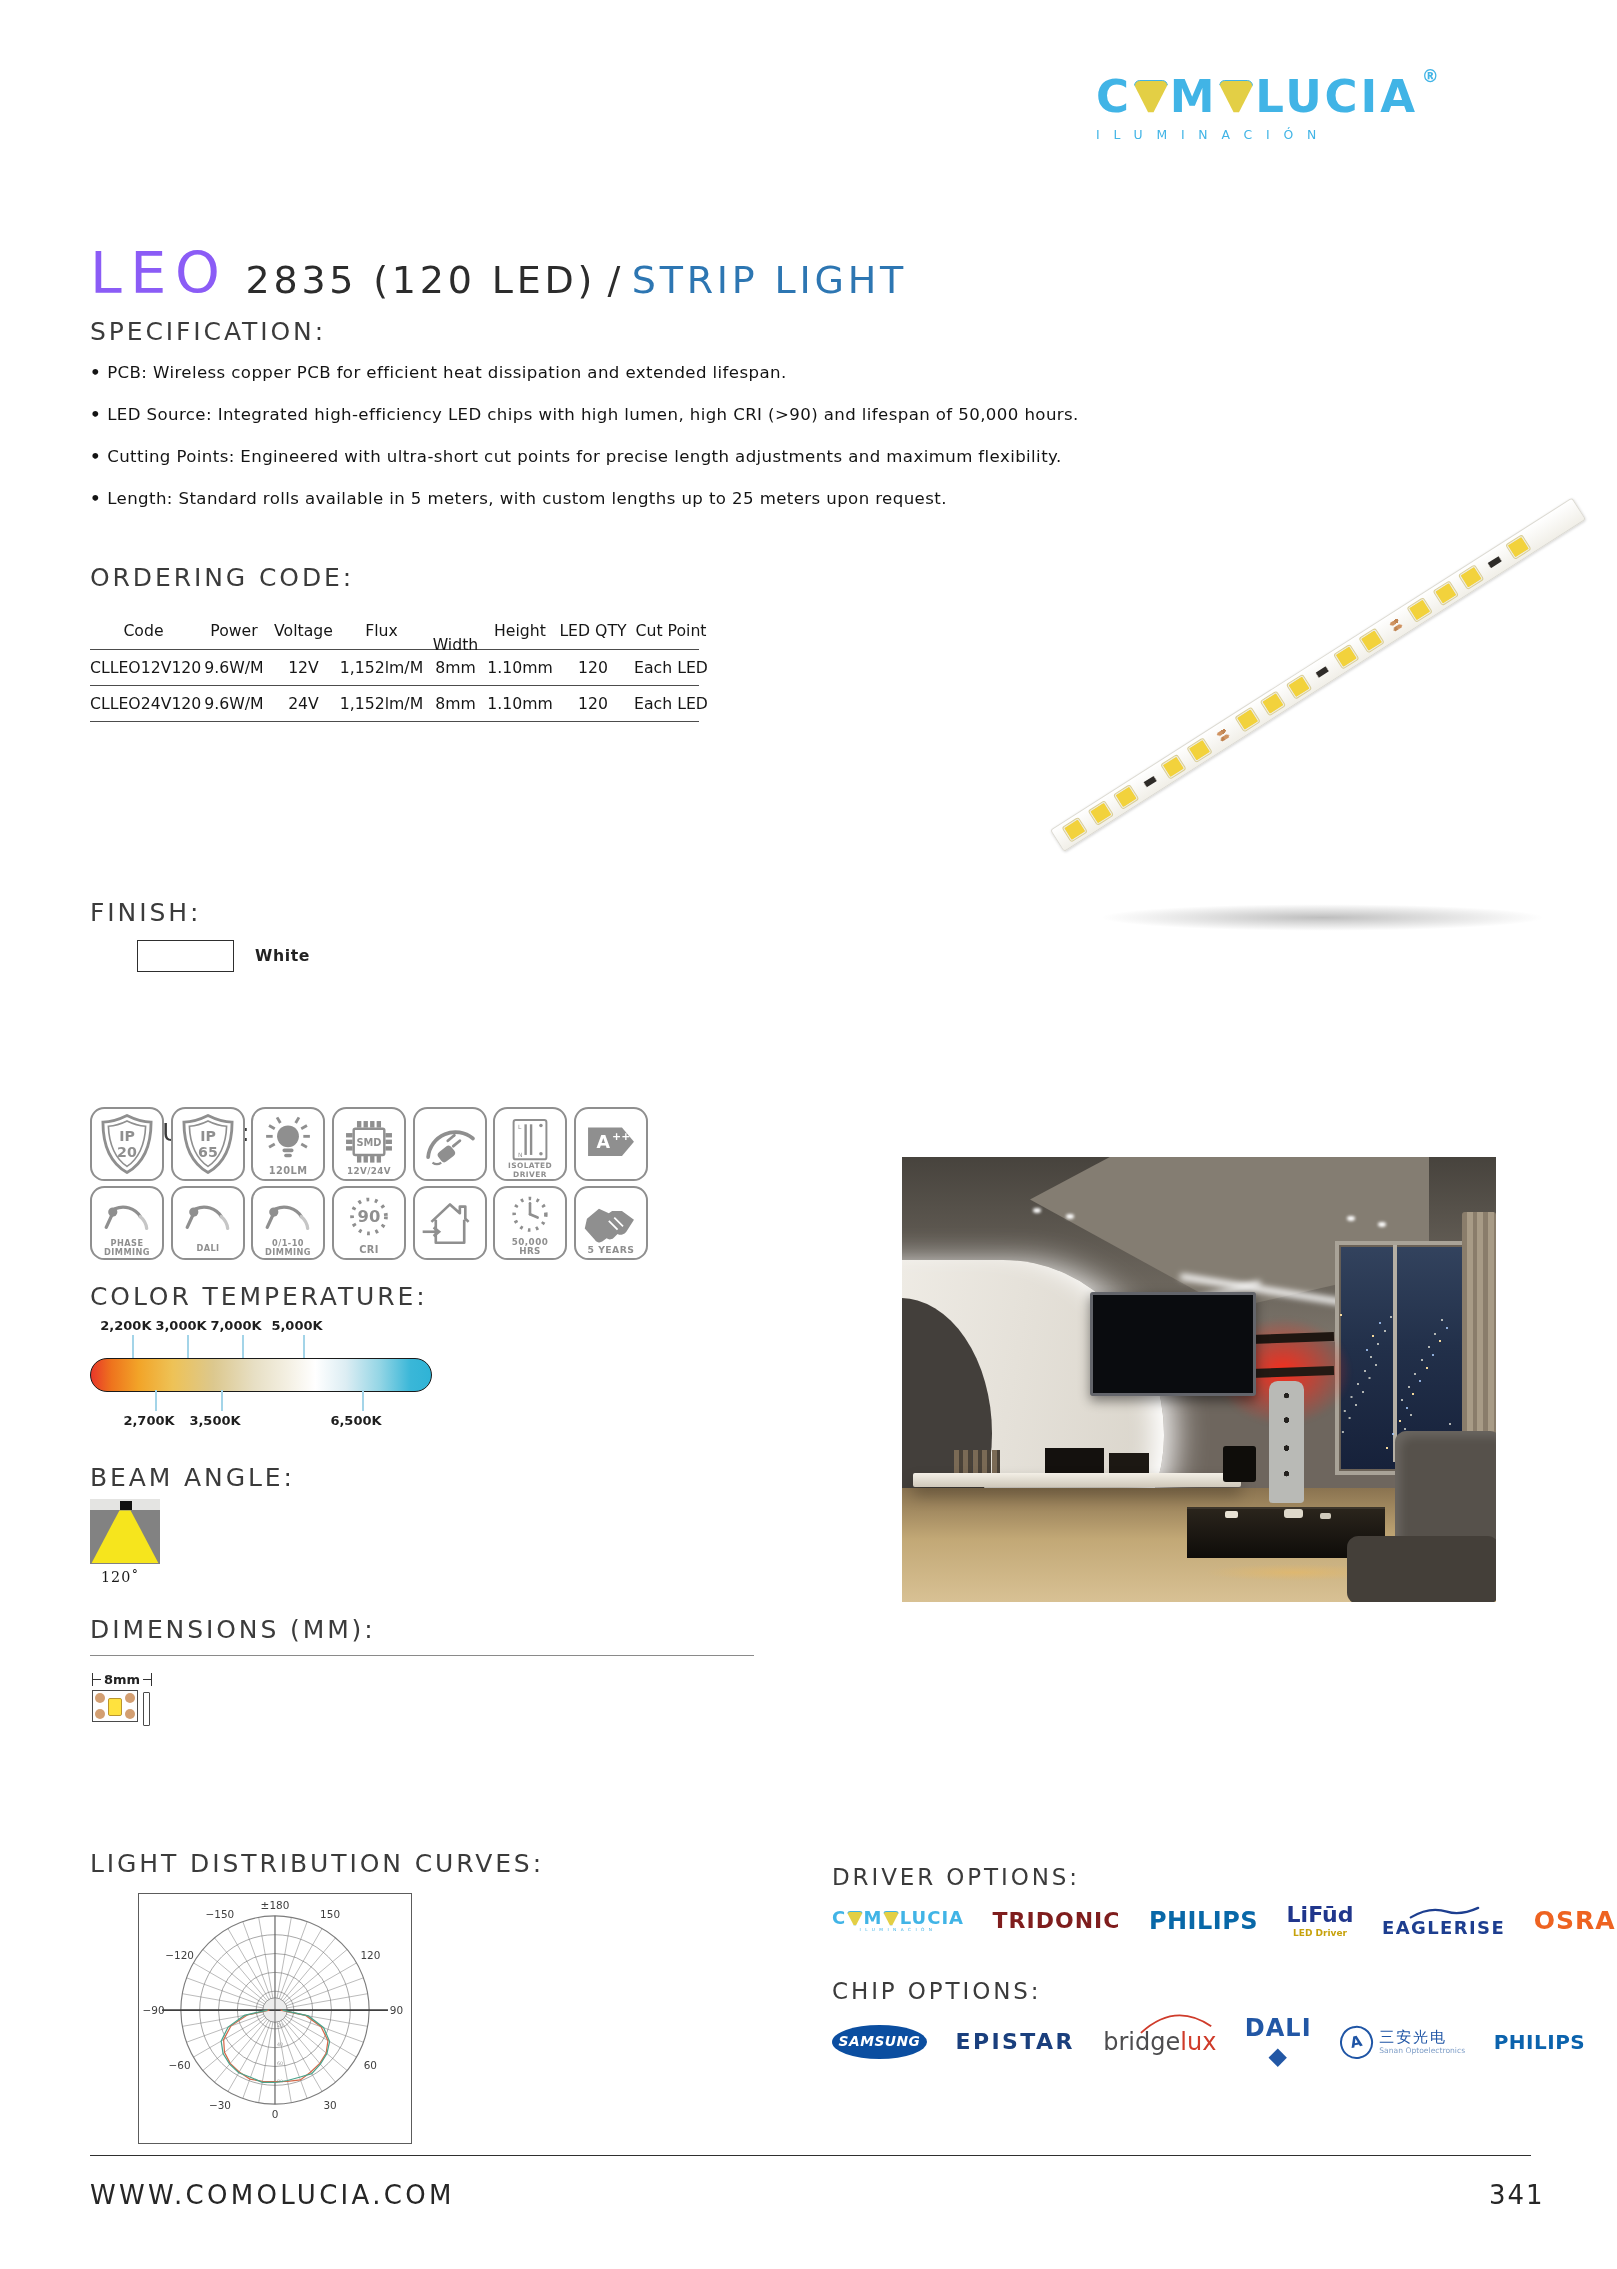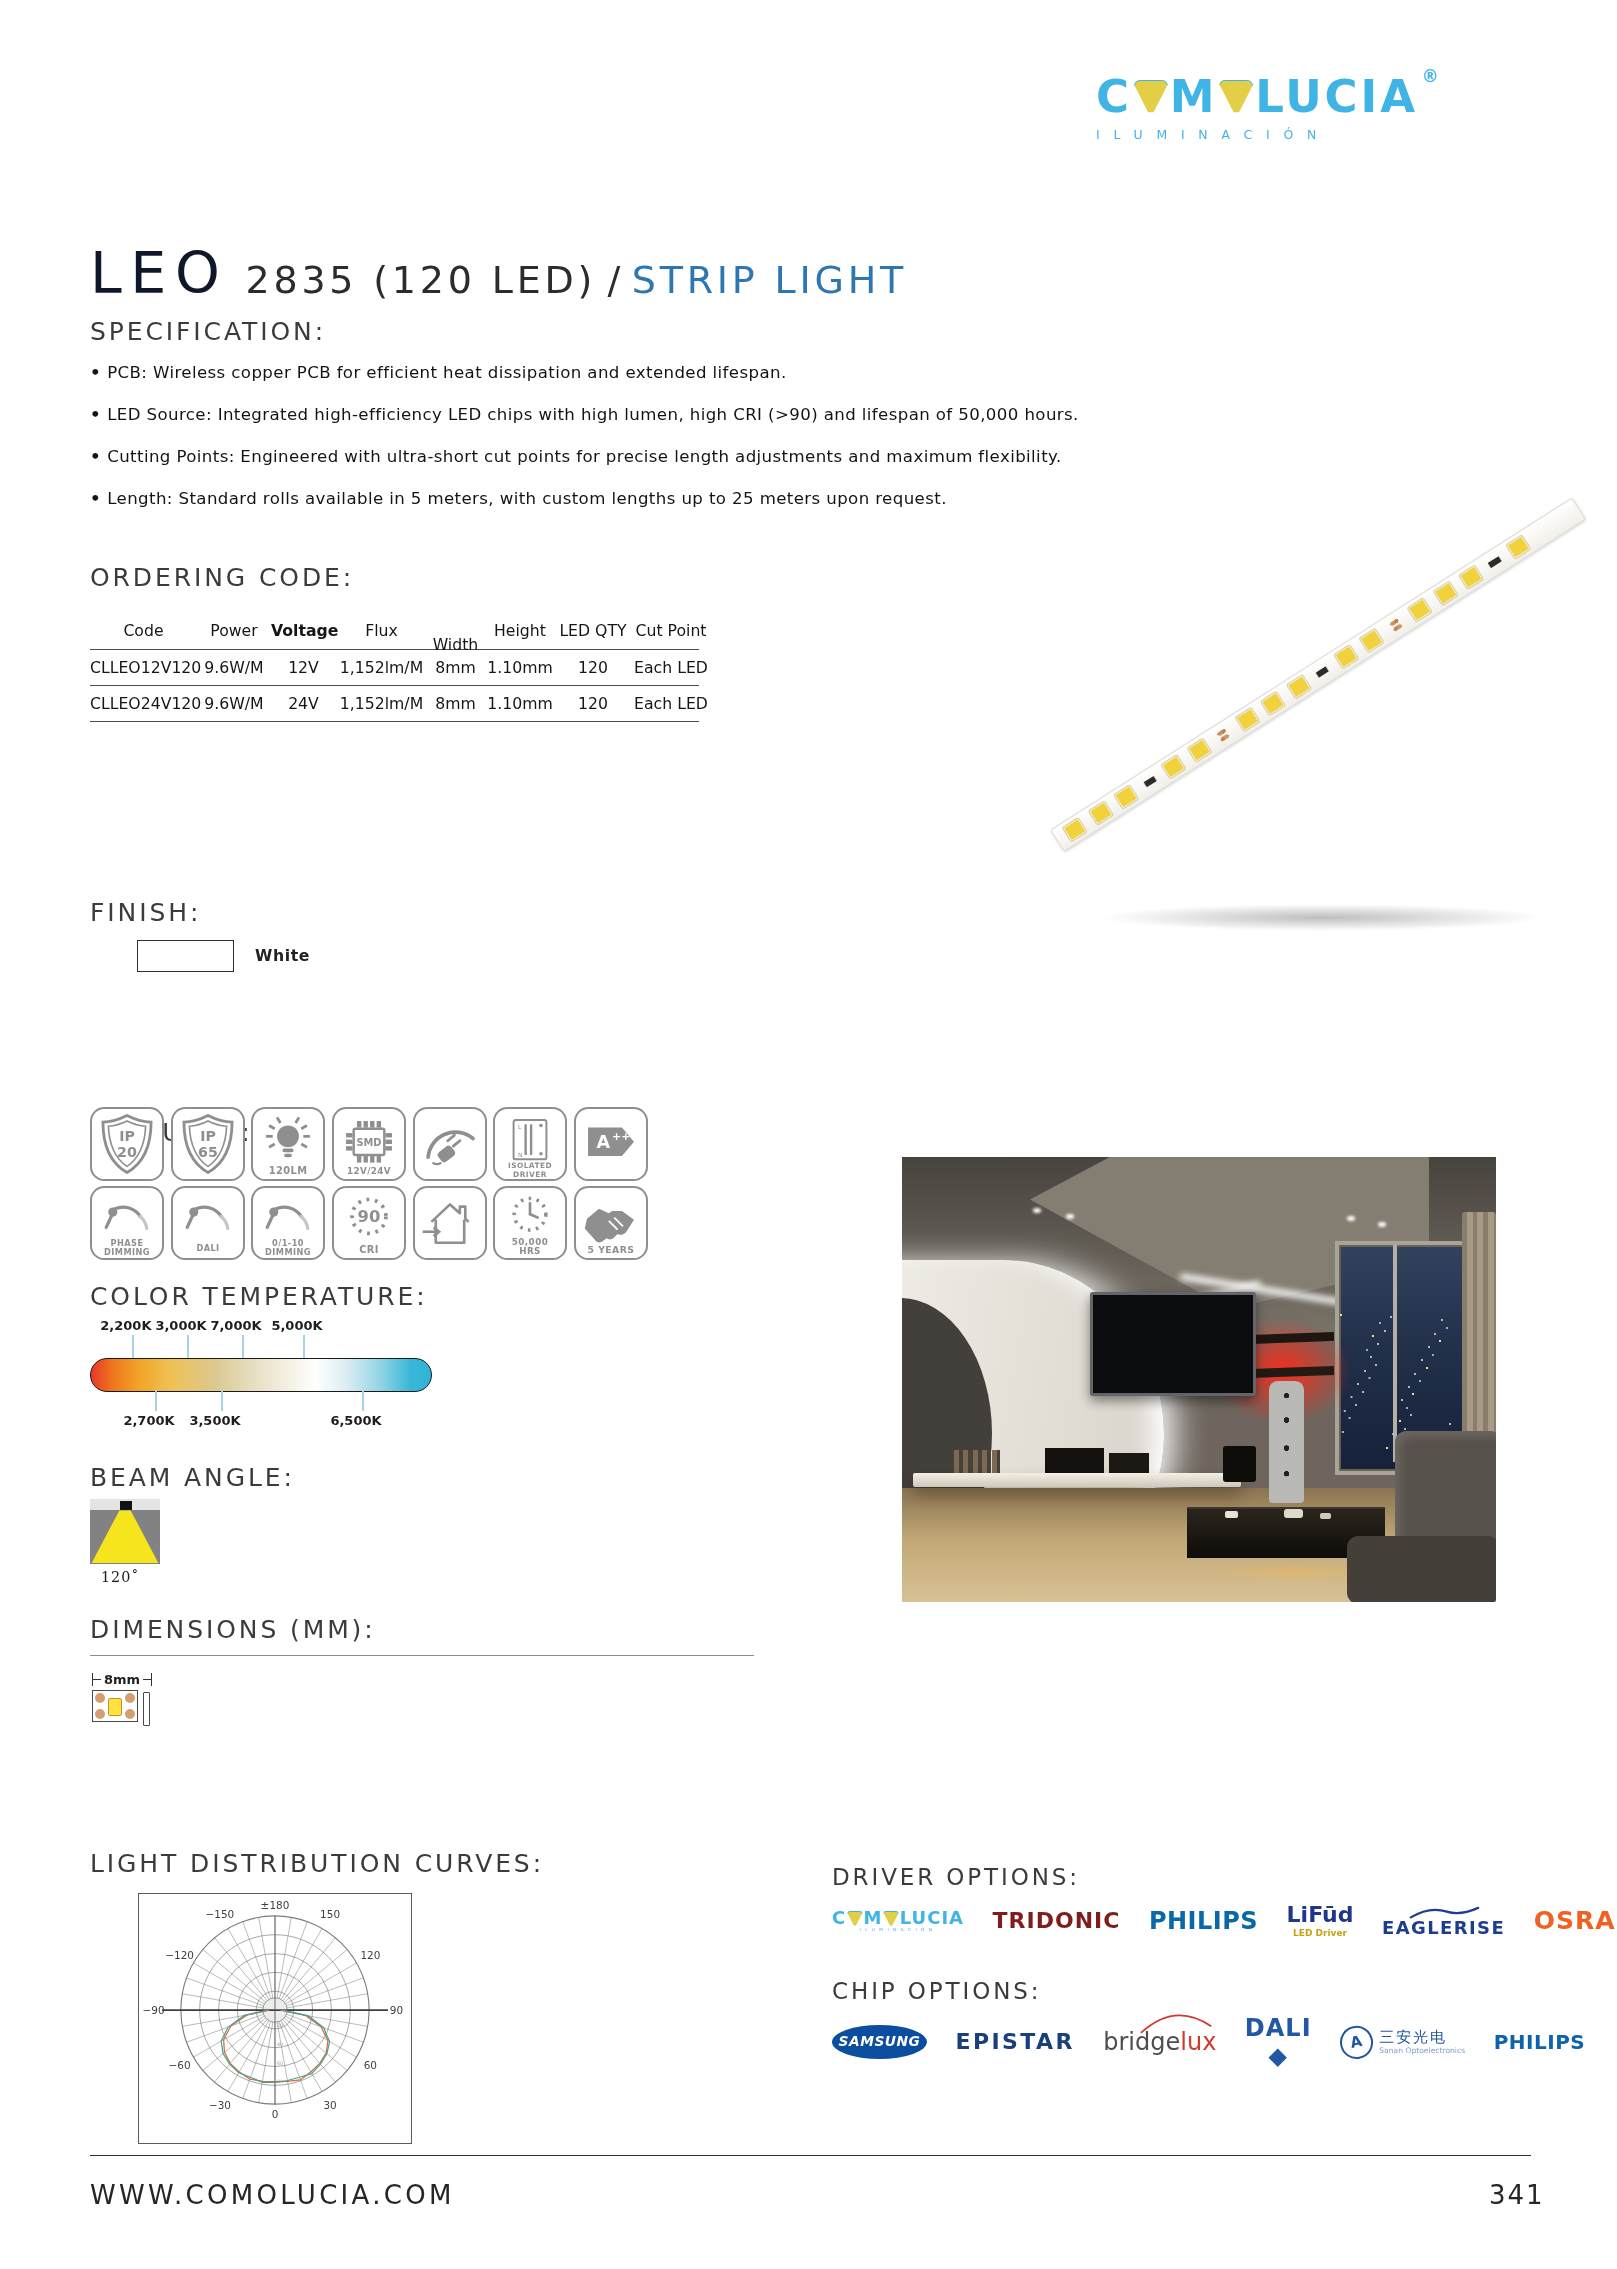--- a/index.html
+++ b/index.html
@@ -19,21 +19,21 @@
             width:32px;height:32px;margin:0 1.9px;border-radius:5.7px;
             clip-path:polygon(4% 0,96% 0,100% 14%,58% 96%,42% 96%,0 14%);}
   .logo-big .logo-reg{font-size:17px;align-self:flex-start;margin:-3.8px 0 0 3.8px;}
   .logo-tag{color:#41b4e6;font-size:12.4px;letter-spacing:13.8px;margin-top:3.8px;font-weight:500;}
   .logo-mini .logo-row{font-size:18px;letter-spacing:1px;}
   .logo-mini .logo-tri{width:13.3px;height:13.3px;border-width:1px;margin:0 1px;border-radius:2.9px;}
   .logo-mini .logo-tag{font-size:4.3px;letter-spacing:4.4px;margin-top:1px;}
 
   
   .title-row{display:flex;align-items:baseline;white-space:nowrap;}
-  .t-leo{font-size:57px;letter-spacing:8.6px;color:#0f172a;font-weight:500;margin-right:17px;}
+  .t-leo{font-size:57px;letter-spacing:8.6px;color:#8b5cf6;font-weight:500;margin-right:17px;}
   .t-model{font-size:38px;letter-spacing:3.8px;color:#2c2c2c;font-weight:400;}
   .t-sep{font-size:38px;color:#2c2c2c;margin:0 11.4px;}
   .t-type{font-size:38px;letter-spacing:3.8px;color:#2d76b2;font-weight:400;}
 
   
   .bullets{width:1160px;}
   .bullet{font-size:16.6px;letter-spacing:0.4px;color:#141414;margin-bottom:23px;font-weight:400;}
   .bullet::before{content:"• ";font-weight:bold;}
 
   
@@ -202,21 +202,21 @@
     <div class="bullet">LED Source: Integrated high-efficiency LED chips with high lumen, high CRI (&gt;90) and lifespan of 50,000 hours.</div>
     <div class="bullet">Cutting Points: Engineered with ultra-short cut points for precise length adjustments and maximum flexibility.</div>
     <div class="bullet">Length: Standard rolls available in 5 meters, with custom lengths up to 25 meters upon request.</div>
   </div>
 
   <div class="abs h" style="left:90px;top:563px;text-align:center;">ORDERING CODE:</div>
   <div class="abs otable" id="otable" style="left:90px;top:611px;">
       <div class="orow head">
         <div class="ocell" style="width: 107px;">Code</div>
         <div class="ocell" style="width: 74px;">Power</div>
-        <div class="ocell" style="width: 65px; font-weight: bold;">Voltage</div>
+        <div class="ocell" style="width: 65px;">Voltage</div>
         <div class="ocell" style="width: 91px;">Flux</div>
         <div class="ocell" style="width: 57px; margin-top: 28px;">Width</div>
         <div class="ocell" style="width: 72px;">Height</div>
         <div class="ocell" style="width: 74px;">LED QTY</div>
         <div class="ocell" style="width: 82px;">Cut Point</div>
       </div>
       <div class="orow body">
         <div class="ocell" style="width: 107px;">CLLEO12V120</div>
         <div class="ocell" style="width: 74px;">9.6W/M</div>
         <div class="ocell" style="width: 65px;">12V</div>

